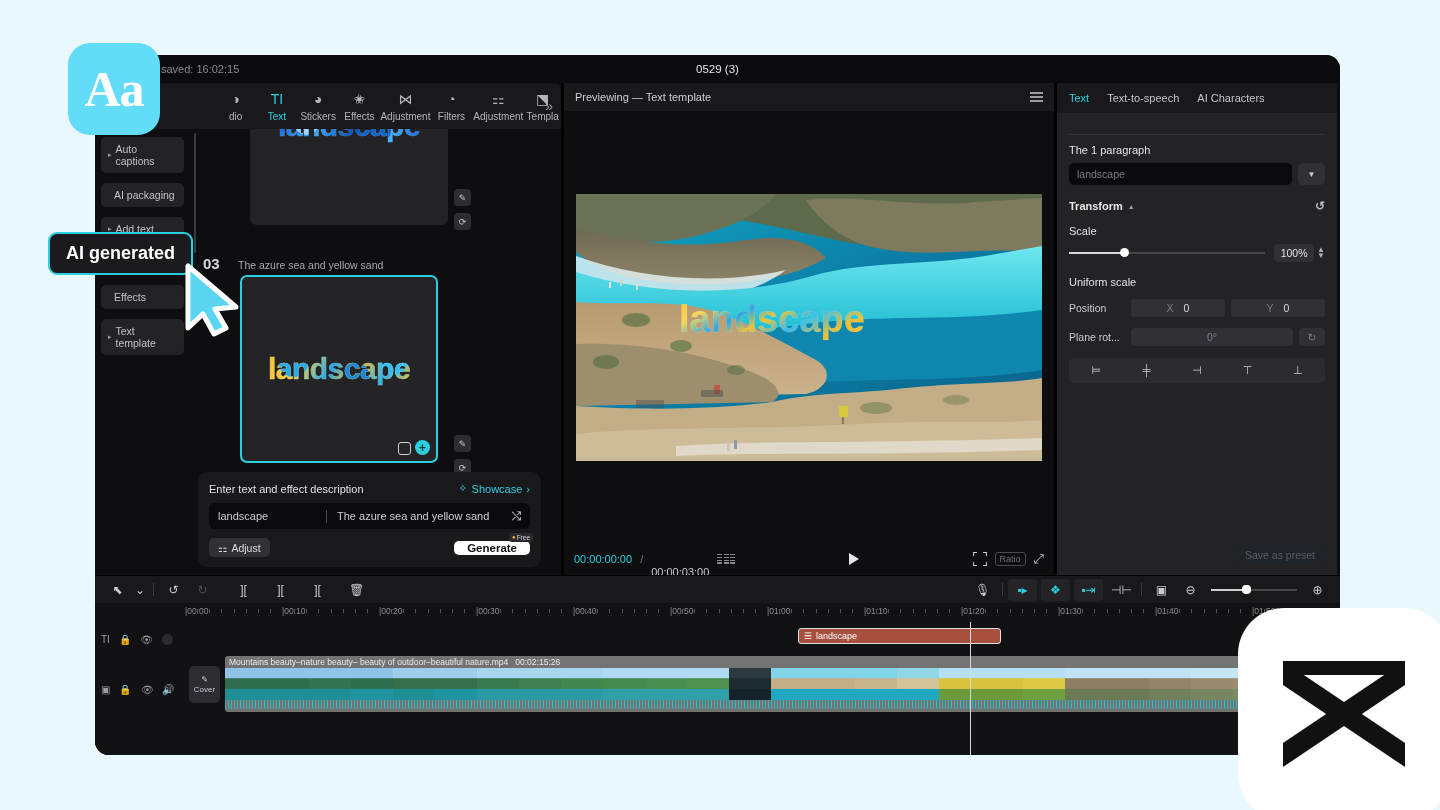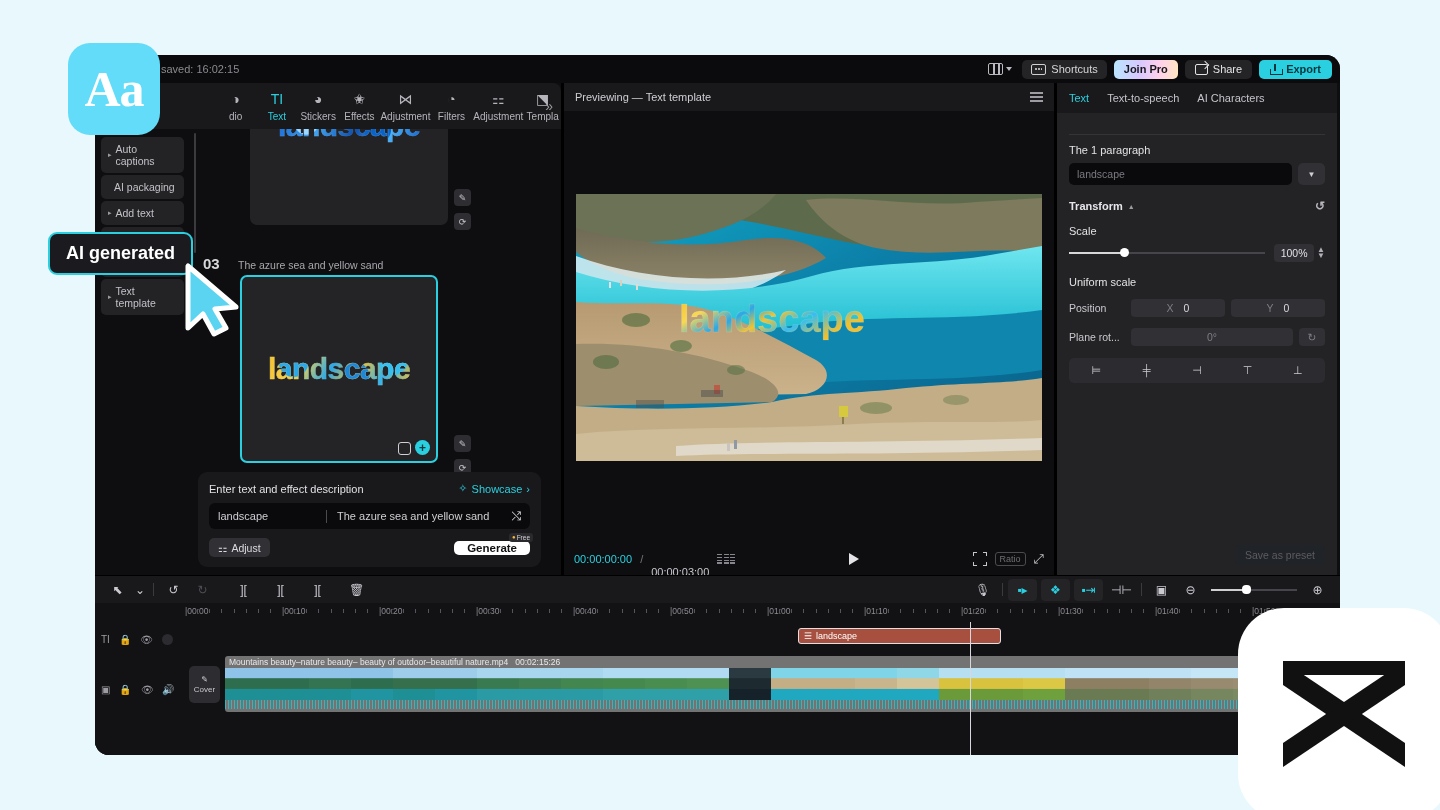--- a/index.html
+++ b/index.html
@@ -66,21 +66,21 @@
     height:46px; background:#19191c; border-radius:0 8px 0 0;
     display:flex; align-items:center; padding-left:120px; gap:0px;
     position:relative;
   }
   .tab { width:52px; display:flex;flex-direction:column;align-items:center;gap:3px;color:#b4b4ba;font-size:10px;}
   .tab.active { color:#2ad0e0; }
   .tab .glyph { height:17px;display:flex;align-items:center;justify-content:center;font-size:14px;}
   .tab-more { position:absolute; right:8px; color:#9a9aa0; font-size:14px;}
 
   .leftbody { flex:1; display:flex; background:#0e0e10; }
-  .sidebar { width:95px; padding:8px 6px; display:flex; flex-direction:column; gap:2px; }
+  .sidebar { width:95px; padding:8px 6px; display:flex; flex-direction:column; gap:10px; }
   .side-item {
     background:#232326; border-radius:5px; padding:6px 7px;
     font-size:10.5px; color:#c2c2c8; display:flex; align-items:center; gap:4px;
   }
   .side-item .arr { font-size:7px; color:#9a9aa0; }
   .side-item.plain { padding-left:13px; }
 
   .content { flex:1; background:#0e0e10; position:relative; overflow:hidden; }
   .scrollcol { position:absolute; left:4px; top:0; bottom:0; width:2px; }
   .scrollcol i { position:absolute; left:0; top:4px; width:2px; height:120px; background:#3a3a3f; border-radius:2px;}
@@ -250,43 +250,21 @@
     display:flex;align-items:center;justify-content:center;
   }
 </style>
 </head>
 <body>
 
 <div id="app-window">
 
   <div class="titlebar">
     <div class="saved-text">saved: 16:02:15</div>
-    <div class="tb-right">
-      <div class="layout-btn">
-        <span class="ic-layout"></span>
-        <span class="caret-dn"></span>
-      </div>
-      <div class="shortcuts-btn">
-        <span class="ic-kbd">
-            <i></i>
-            <i></i>
-            <i></i>
-          </span>
-        <span>Shortcuts</span>
-      </div>
-      <div class="joinpro">Join Pro</div>
-      <div class="share-btn">
-        <span class="ic-share"></span>
-        <span>Share</span>
-      </div>
-      <div class="export-btn">
-        <span class="ic-export"></span>
-        <span>Export</span>
-      </div>
-    </div>
+    <div class="proj-title">0529 (3)</div>
   </div>
 
   <div class="mainrow">
 
     <div class="leftcol">
 
       <div class="toptabs">
         <div class="tab">
           <span class="glyph">◑</span>
           <span>dio</span>

